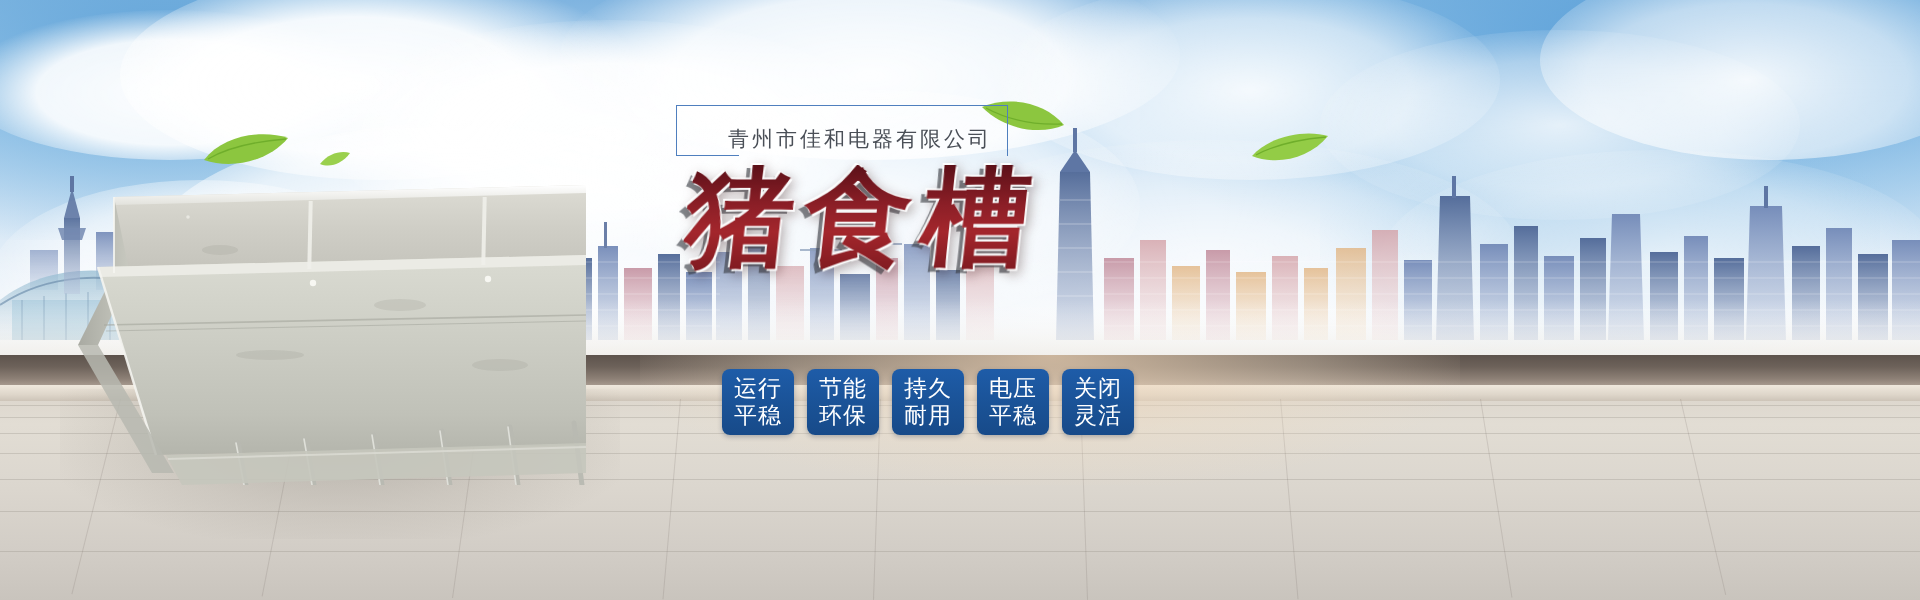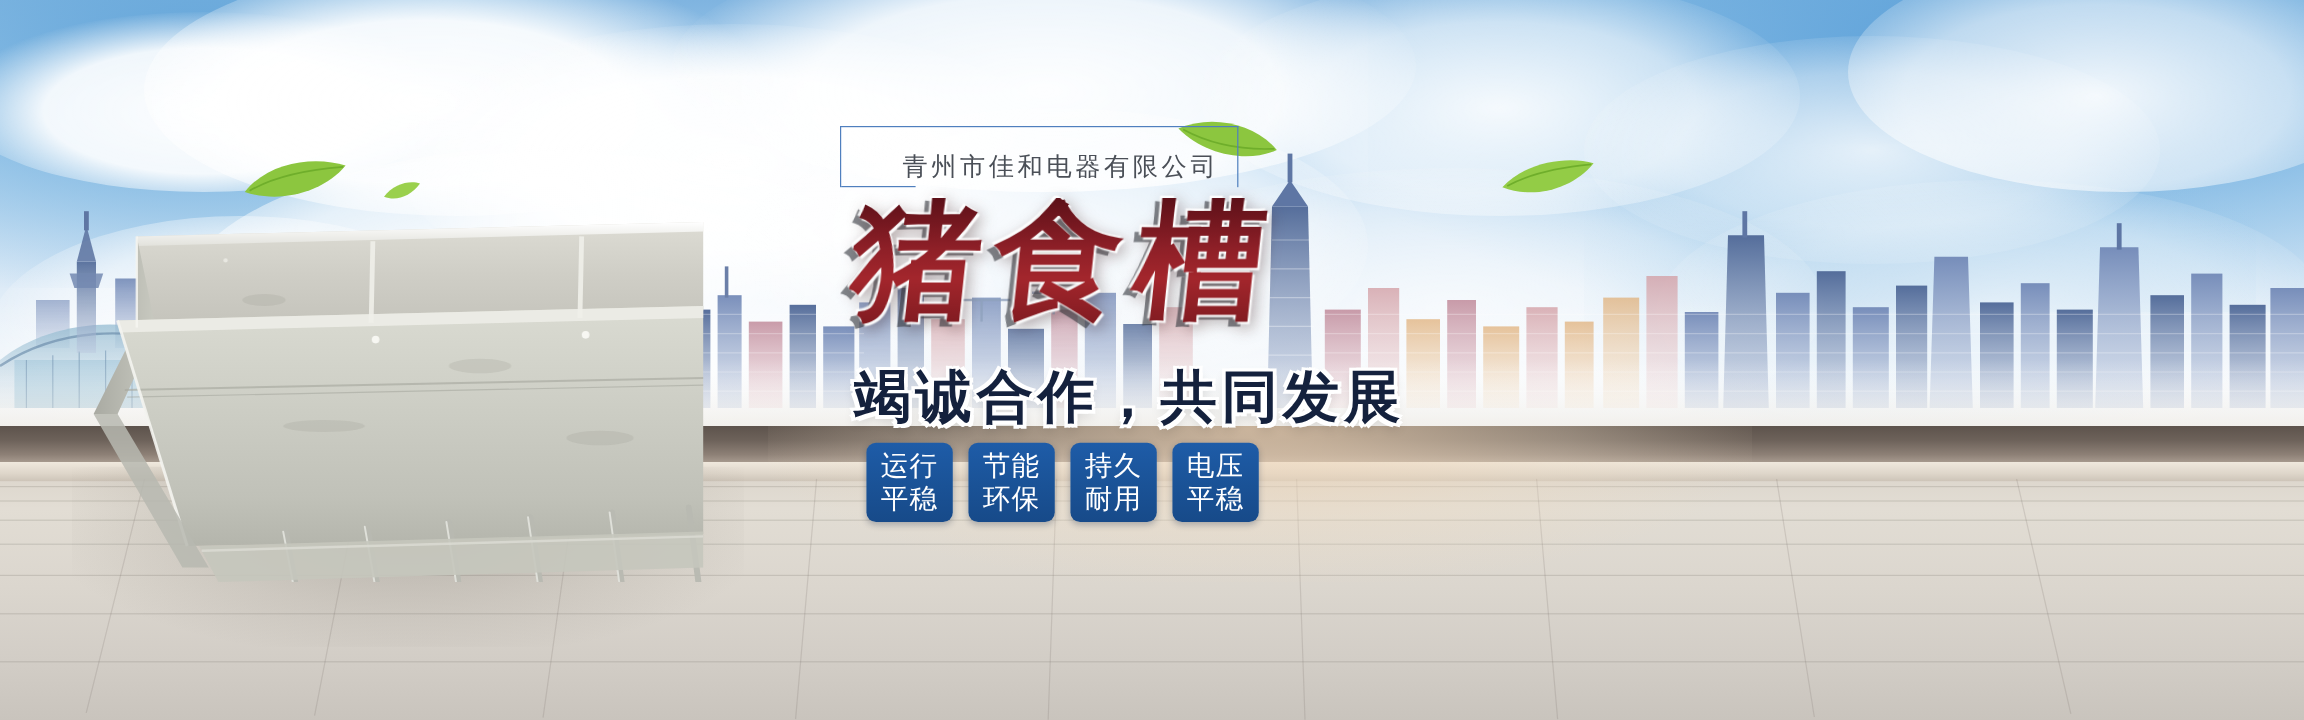--- a/index.html
+++ b/index.html
@@ -109,21 +109,21 @@
   }
 
   
   .product{position:absolute;left:70px;top:155px;width:520px;height:330px;}
   .product svg{position:absolute;left:0;top:0;}
 
   
   .leaf{position:absolute;}
 
   
-  .copy{position:absolute;left:690px;top:95px;width:560px;height:400px;}
+  .copy{position:absolute;left:666px;top:95px;width:560px;height:400px;}
 
   .co-frame{
     position:absolute;left:10px;top:10px;width:330px;height:50px;
     border:1px solid #4f7fbe;border-bottom:none;
   }
   .co-frame:after{
     content:"";position:absolute;left:0;bottom:0;width:62px;height:1px;background:#4f7fbe;
   }
   .co-name{
     position:absolute;left:62px;top:30px;
@@ -525,35 +525,38 @@
   </div>
 
   <div class="copy">
 
     <div class="co-frame"></div>
     <div class="co-name">青州市佳和电器有限公司</div>
 
     <div class="title-shadow">猪食槽</div>
     <div class="title">猪食槽</div>
 
-    <div class="subtitle">竭诚合作，共同发展</div>
   </div>
 
   <div class="badges">
     <div class="badge">
       <span>运行</span>
       <span>平稳</span>
     </div>
     <div class="badge">
       <span>节能</span>
       <span>环保</span>
     </div>
     <div class="badge">
       <span>持久</span>
       <span>耐用</span>
     </div>
     <div class="badge">
       <span>电压</span>
       <span>平稳</span>
     </div>
+    <div class="badge">
+      <span>关闭</span>
+      <span>灵活</span>
+    </div>
   </div>
 
 </div>
 
 </body></html>

